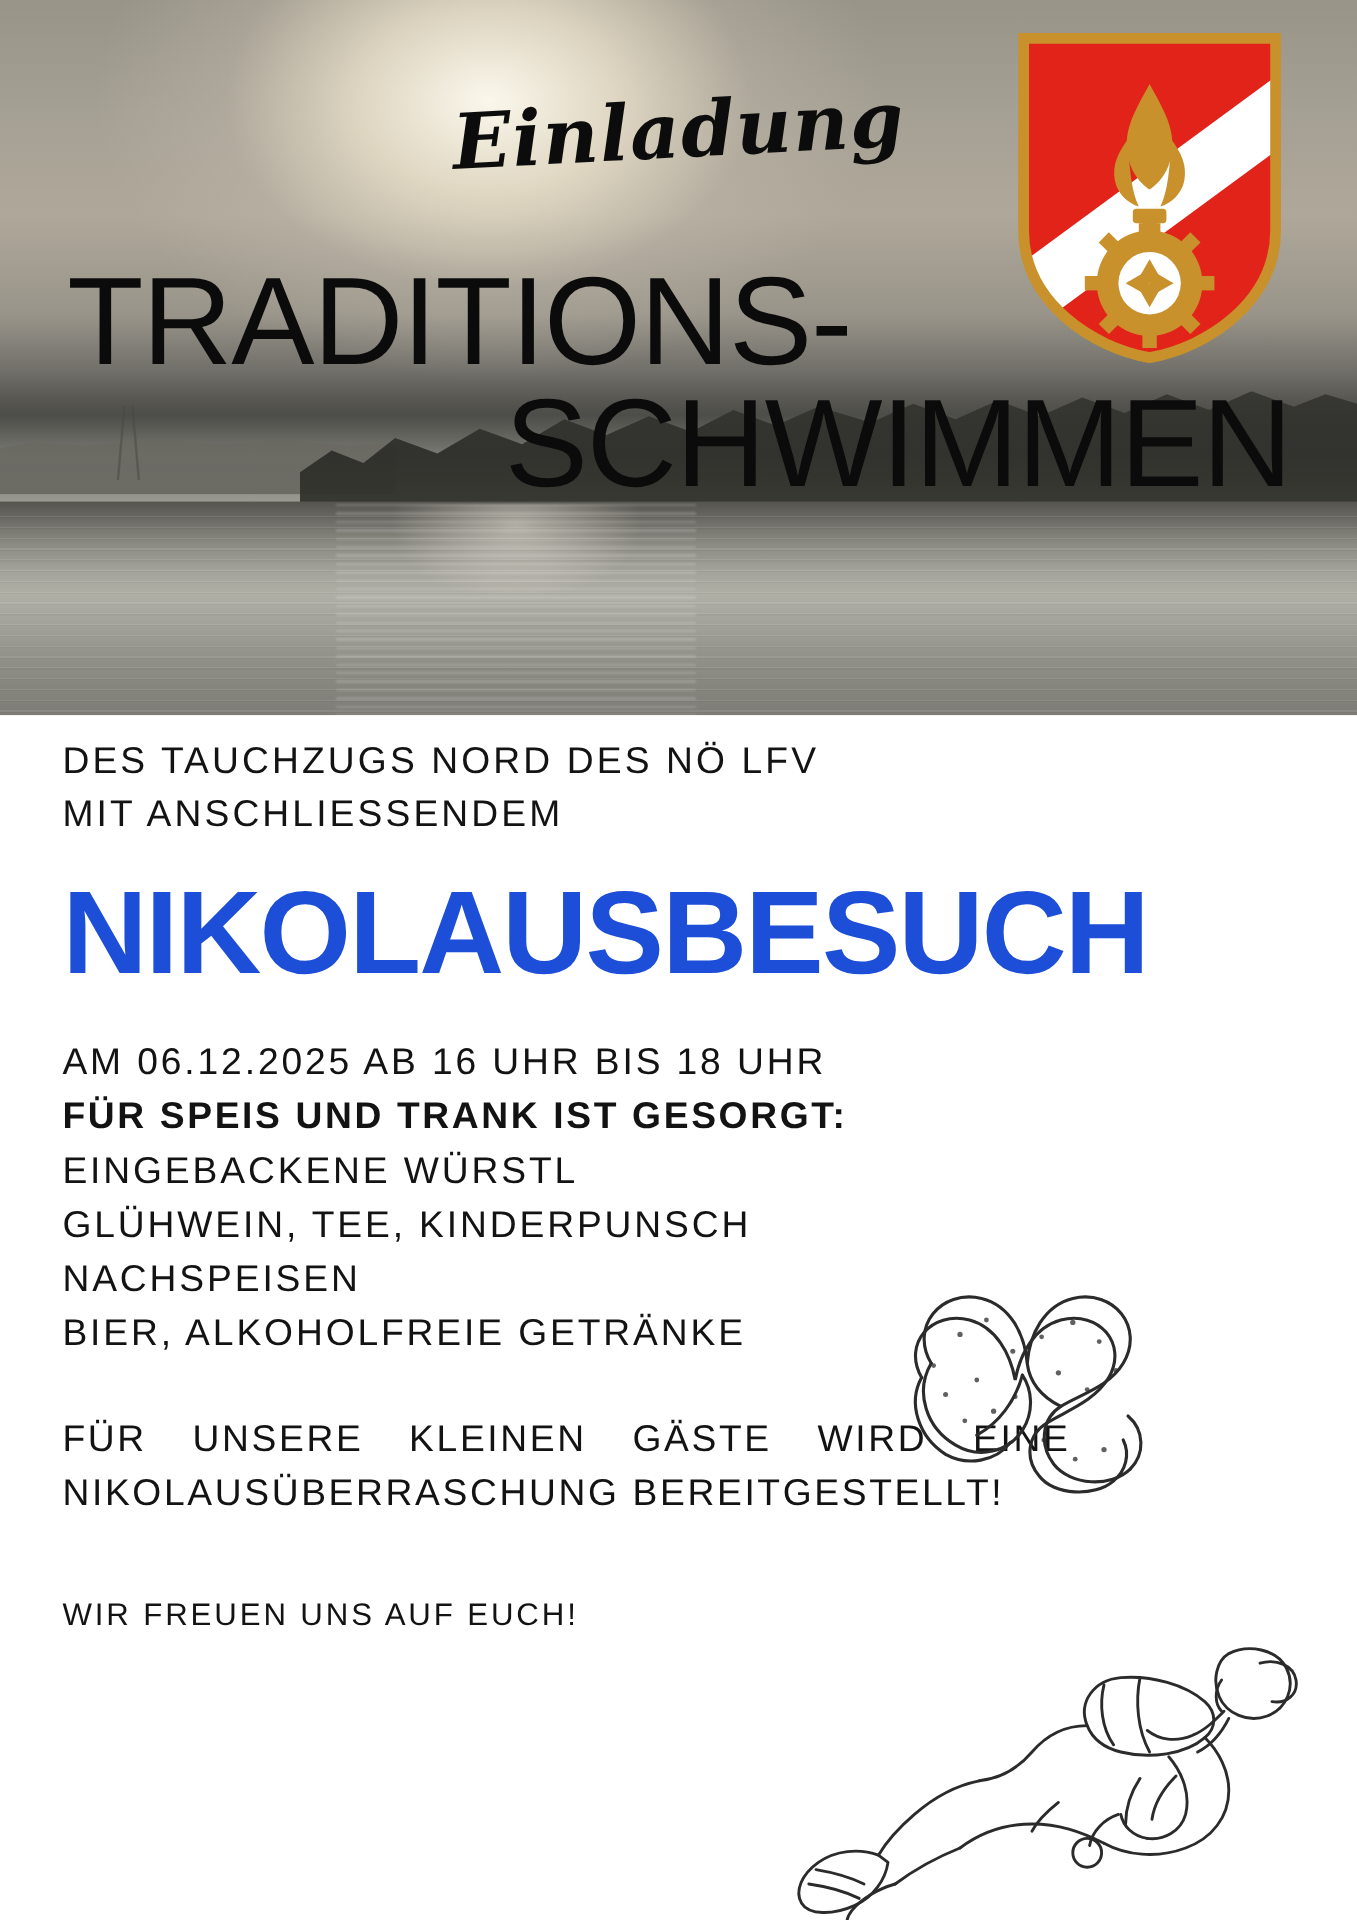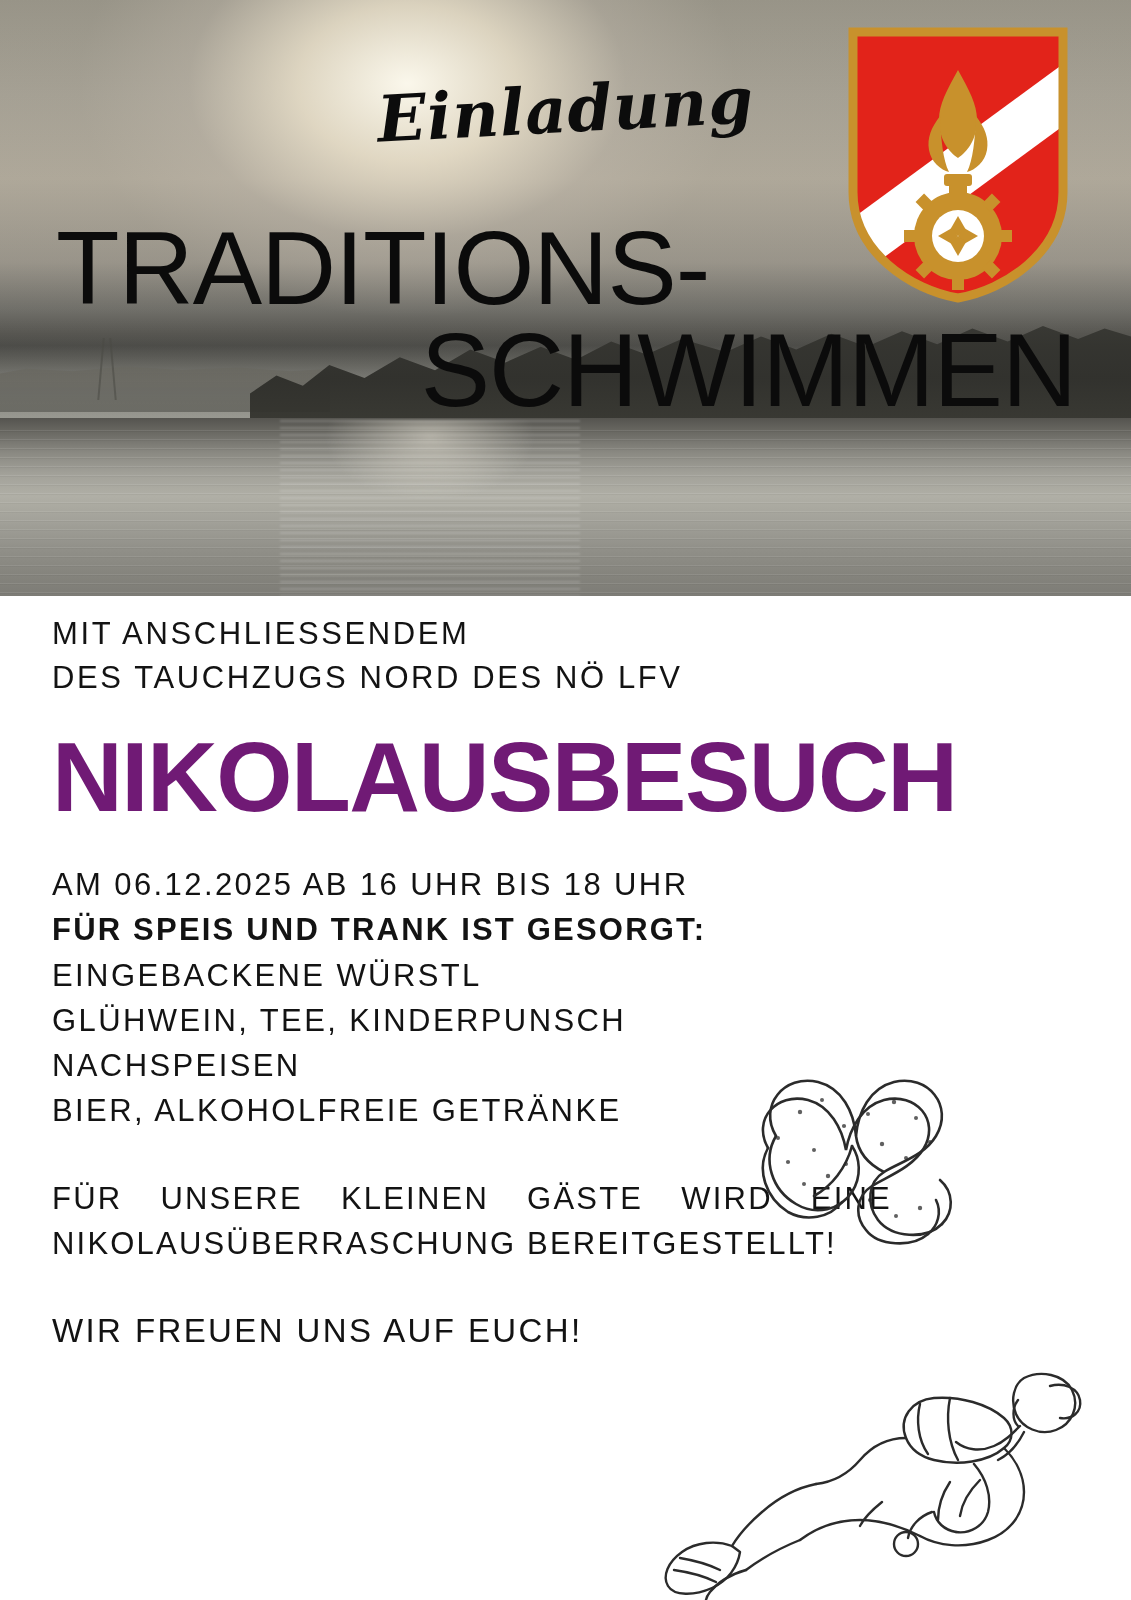--- a/index.html
+++ b/index.html
@@ -192,21 +192,21 @@
     line-height: 1.42;
     font-weight: 400;
     color: #131313;
   }
   .mega {
     margin-top: 28px;
     font-size: 98px;
     line-height: 1.0;
     font-weight: 700;
     letter-spacing: -1.5px;
-    color: #701a75;
+    color: #1d4ed8;
     white-space: nowrap;
   }
   .info-list {
     margin-top: 36px;
   }
   .info-line {
     font-size: 31px;
     letter-spacing: 2.4px;
     line-height: 1.46;
     color: #131313;
@@ -219,22 +219,22 @@
     line-height: 1.46;
     color: #131313;
     width: 840px;
   }
   .para .justified {
     display: block;
     text-align: justify;
     text-align-last: justify;
   }
   .closing {
-    margin-top: 46px;
-    font-size: 33px;
+    margin-top: 64px;
+    font-size: 26px;
     letter-spacing: 2.4px;
     color: #131313;
   }
 
   
   .pretzel {
     position: absolute;
     left: 718px;
     top: 1040px;
     width: 270px;
@@ -315,22 +315,22 @@
         <path d="M113 192 L121 206 L113 212 L105 206 Z"></path>
         <path d="M133 212 L119 220 L113 212 L119 204 Z"></path>
         <path d="M113 232 L105 218 L113 212 L121 218 Z"></path>
         <path d="M93 212 L107 204 L113 212 L107 220 Z"></path>
       </g>
     </svg>
   </div>
 
   <div class="body-block">
 
+    <div class="sub-line">DES TAUCHZUGS NORD DES NÖ LFV</div>
     <div class="sub-line">MIT ANSCHLIESSENDEM</div>
-    <div class="sub-line">DES TAUCHZUGS NORD DES NÖ LFV</div>
 
     <div class="mega">NIKOLAUSBESUCH</div>
 
     <div class="info-list">
       <div class="info-line">AM 06.12.2025 AB 16 UHR BIS 18 UHR</div>
       <div class="info-line bold">FÜR SPEIS UND TRANK IST GESORGT:</div>
       <div class="info-line">EINGEBACKENE WÜRSTL</div>
       <div class="info-line">GLÜHWEIN, TEE, KINDERPUNSCH</div>
       <div class="info-line">NACHSPEISEN</div>
       <div class="info-line">BIER, ALKOHOLFREIE GETRÄNKE</div>

